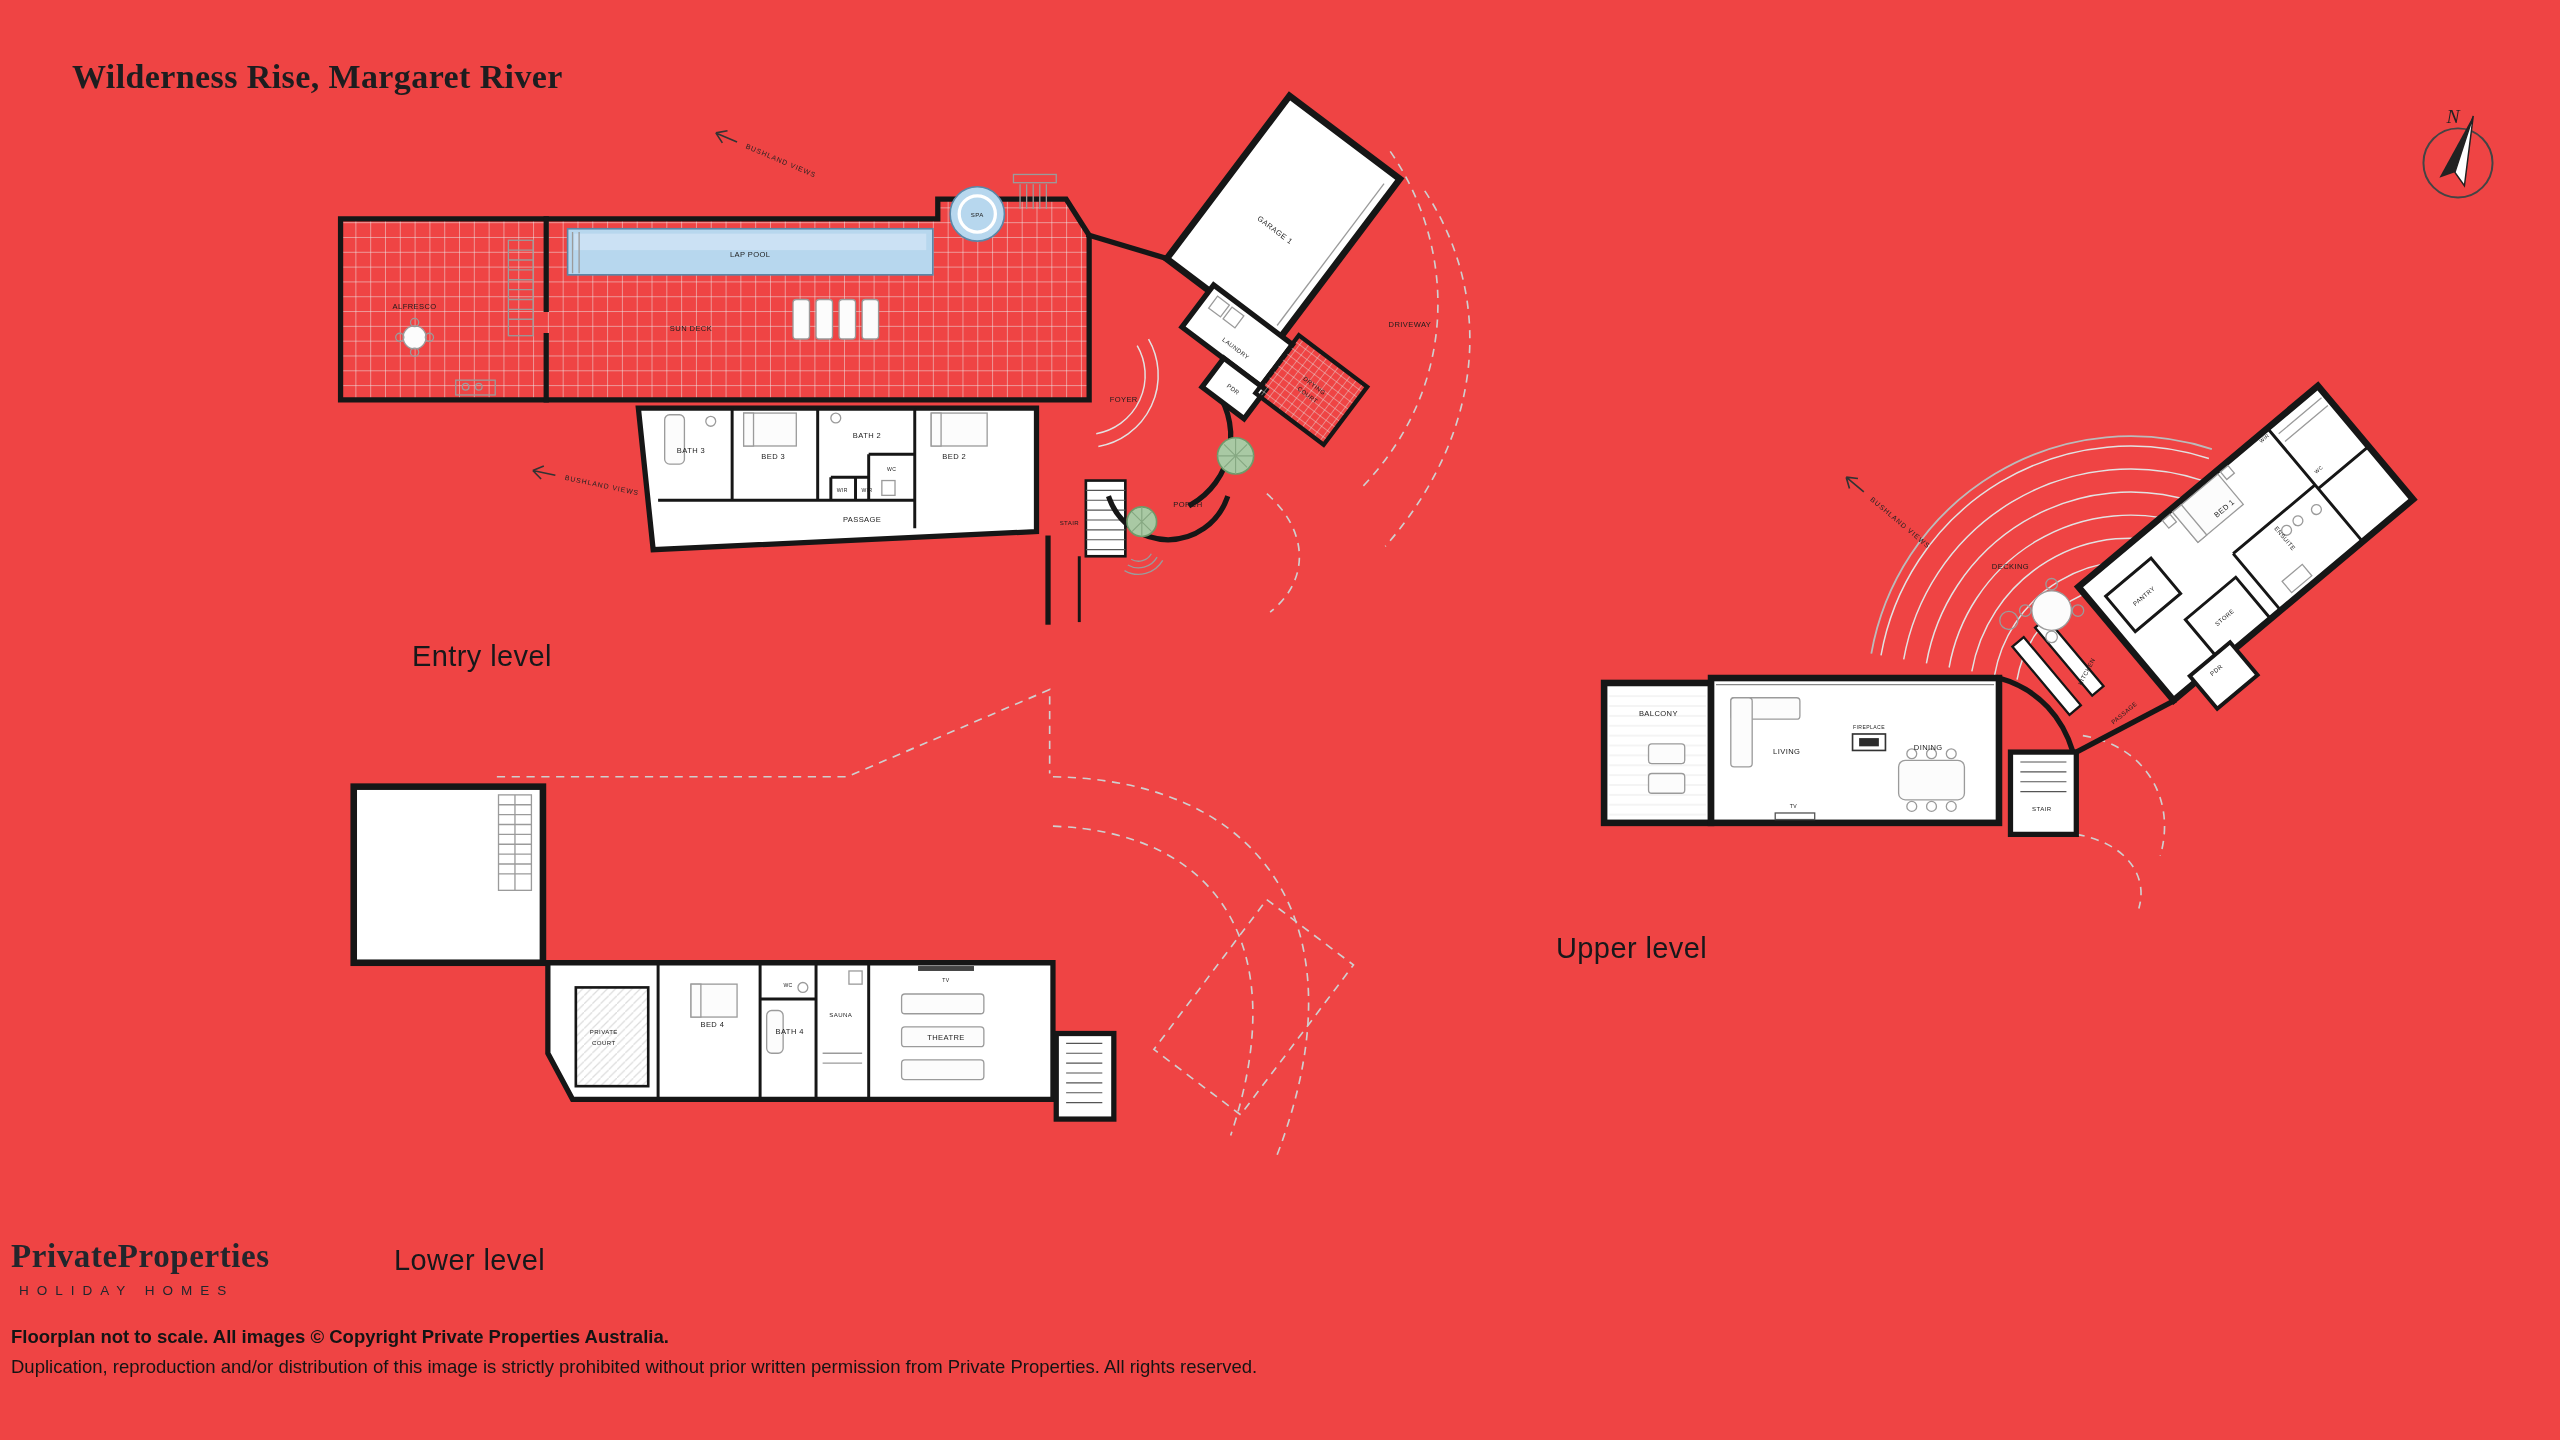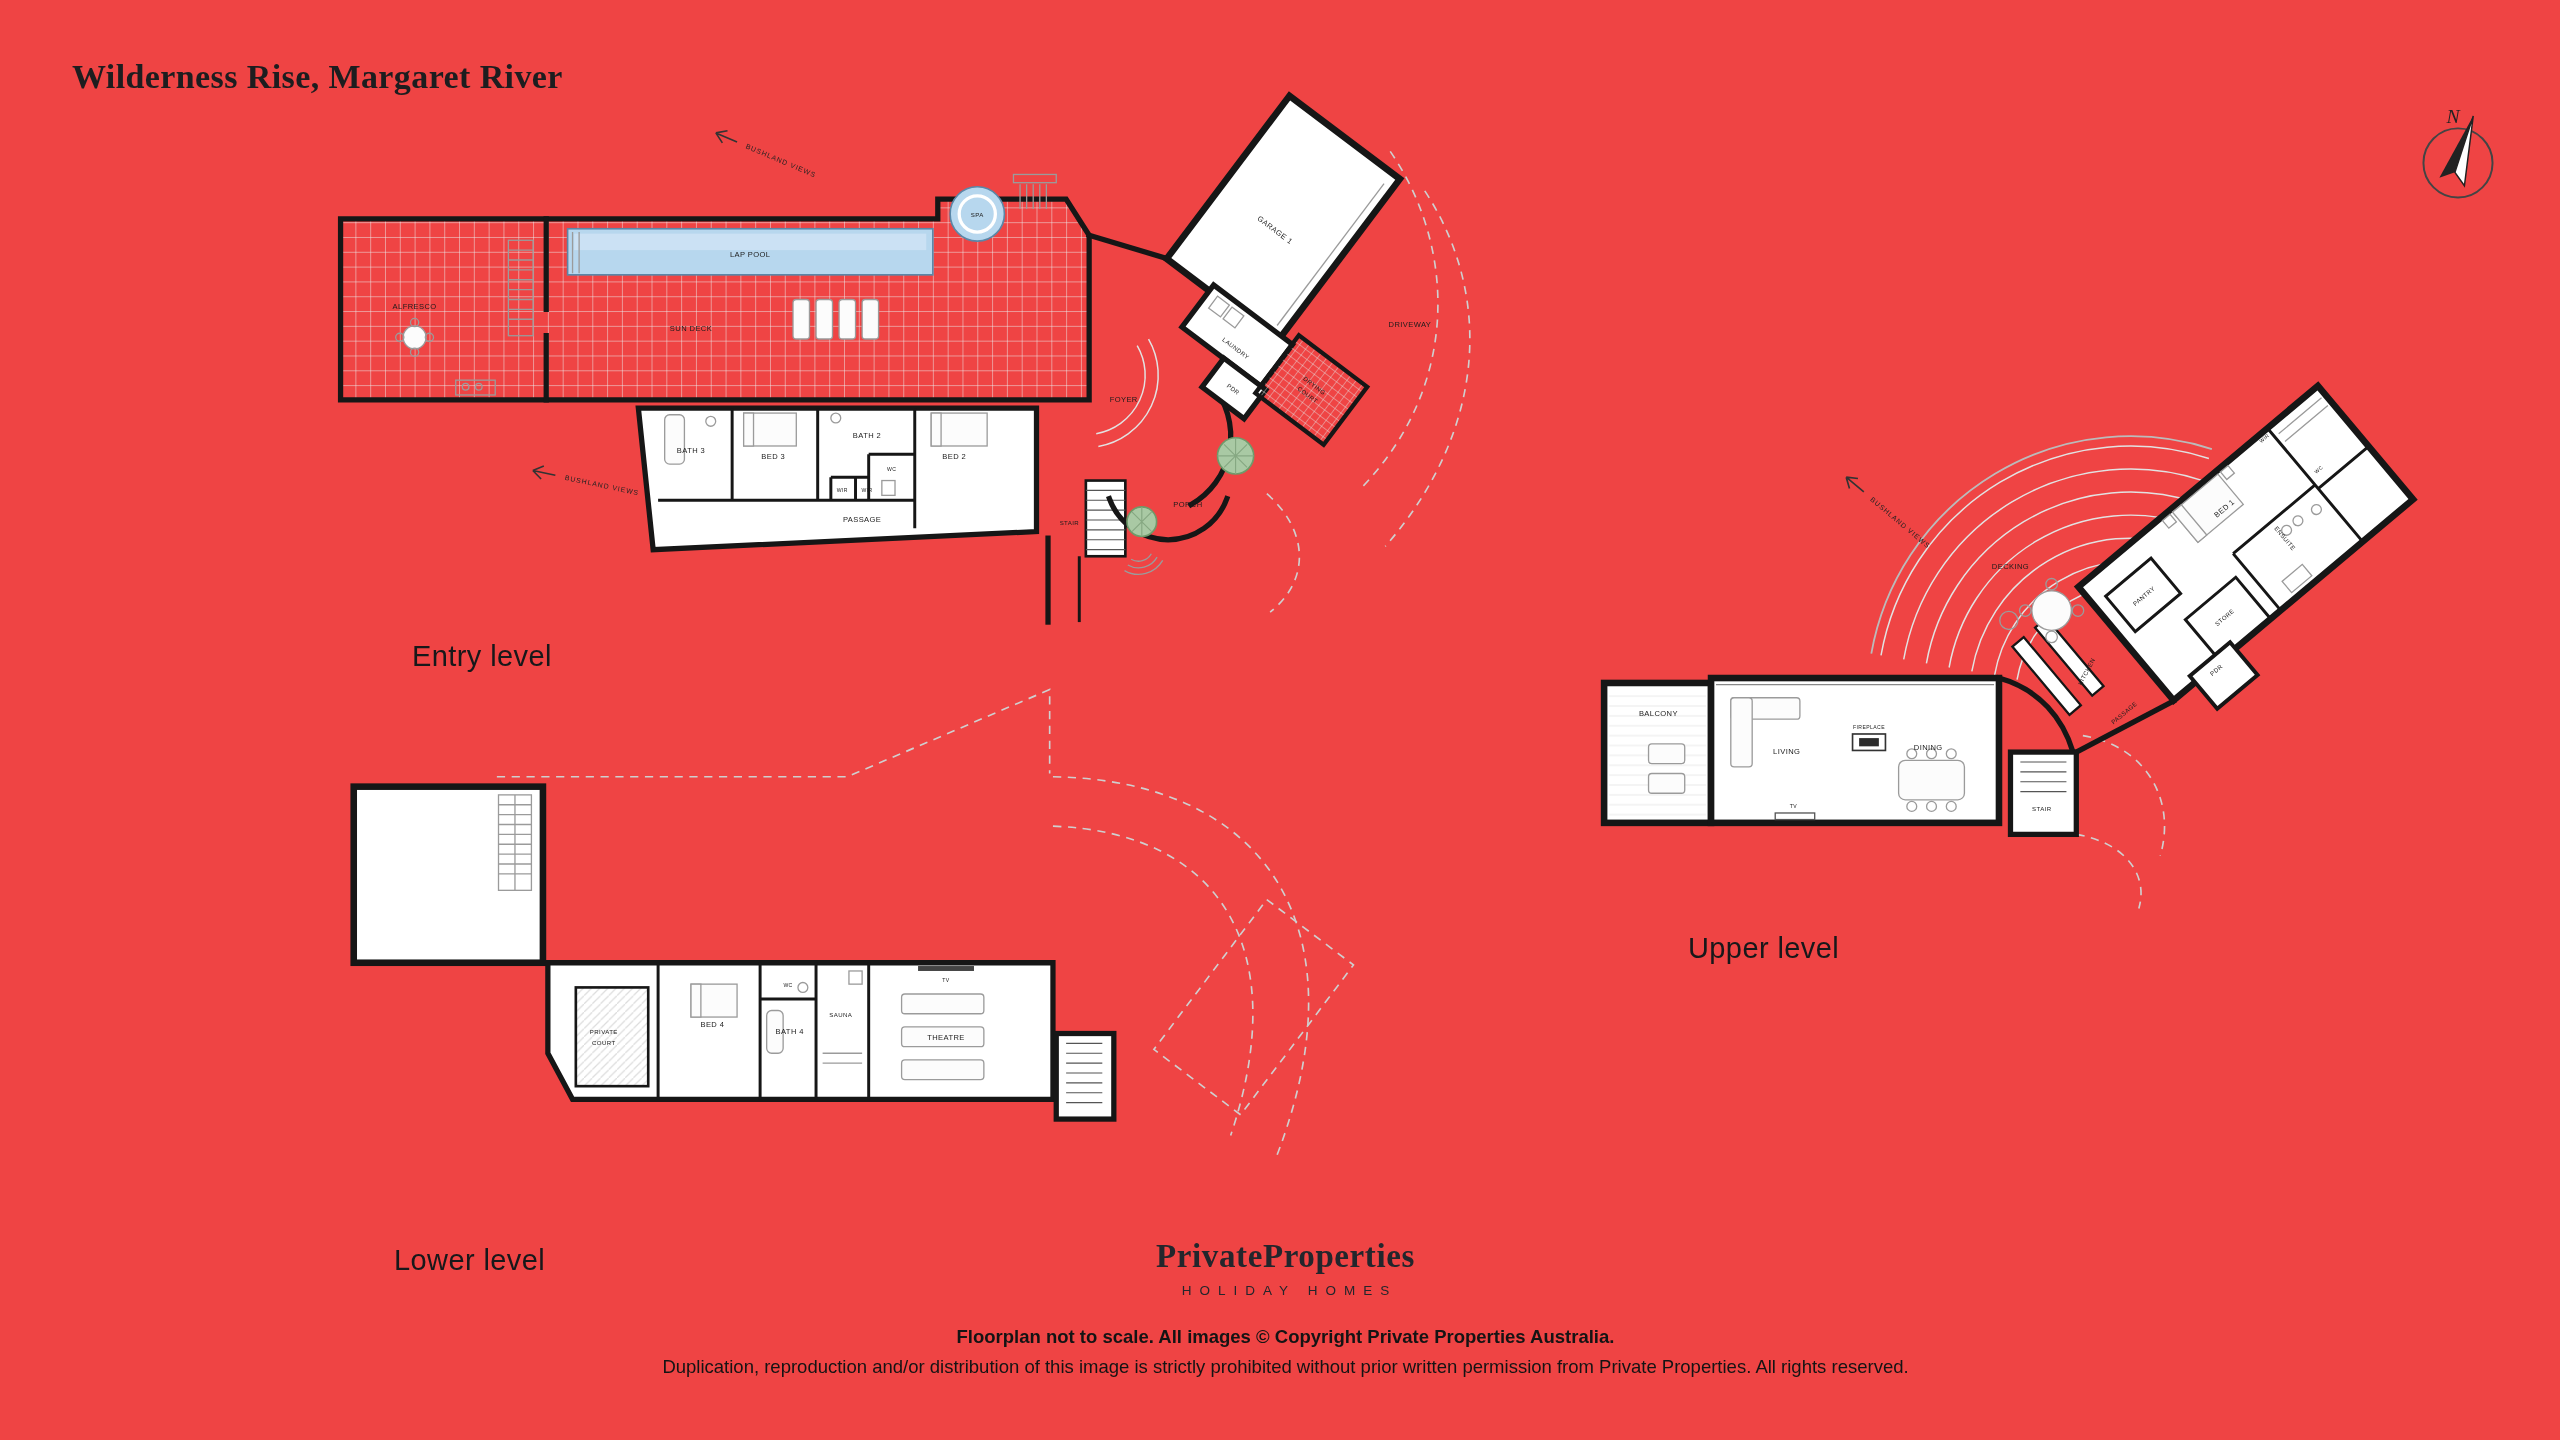--- a/index.html
+++ b/index.html
@@ -4,22 +4,22 @@
 <style>
   html,body{margin:0;padding:0;background:#fff}
   #page{position:relative;width:2560px;height:1440px;background:#ef4444;overflow:hidden;
         font-family:"Liberation Sans",sans-serif;color:#17181a}
   #plan-svg{position:absolute;left:0;top:0;width:2560px;height:1440px}
   .h-title{position:absolute;left:72px;top:58px;margin:0;font-family:"Liberation Serif",serif;
            font-weight:700;font-size:34px;letter-spacing:.4px;color:#1d1d1f}
   .level-label{position:absolute;font-size:29px;color:#17181a;letter-spacing:.4px}
   #lbl-entry{left:412px;top:640px}
   #lbl-lower{left:394px;top:1244px}
-  #lbl-upper{left:1688px;top:932px}
-  #footer{position:absolute;left:11px;right:0;top:1238px;text-align:center}
+  #lbl-upper{left:1556px;top:932px}
+  #footer{position:absolute;left:11px;right:0;top:1238px;text-align:left}
   .brand{margin:0;font-family:"Liberation Serif",serif;font-weight:700;font-size:33px;
          letter-spacing:.6px;color:#23262c}
   .brand-sub{margin-top:8px;font-size:13.5px;letter-spacing:8px;text-indent:8px;color:#23262c;font-weight:400}
   .foot1{margin-top:28px;font-size:18.5px;font-weight:700;color:#141414}
   .foot2{margin-top:8px;font-size:18.5px;color:#141414}
   
   .rm{font-family:"Liberation Sans",sans-serif;font-size:4.6px;fill:#1b1b1b;text-anchor:middle;letter-spacing:.25px}
   .sm{font-size:3.7px}
   .xs{font-size:3.1px}
   .bv{font-size:4.2px;letter-spacing:.6px;fill:#222}

